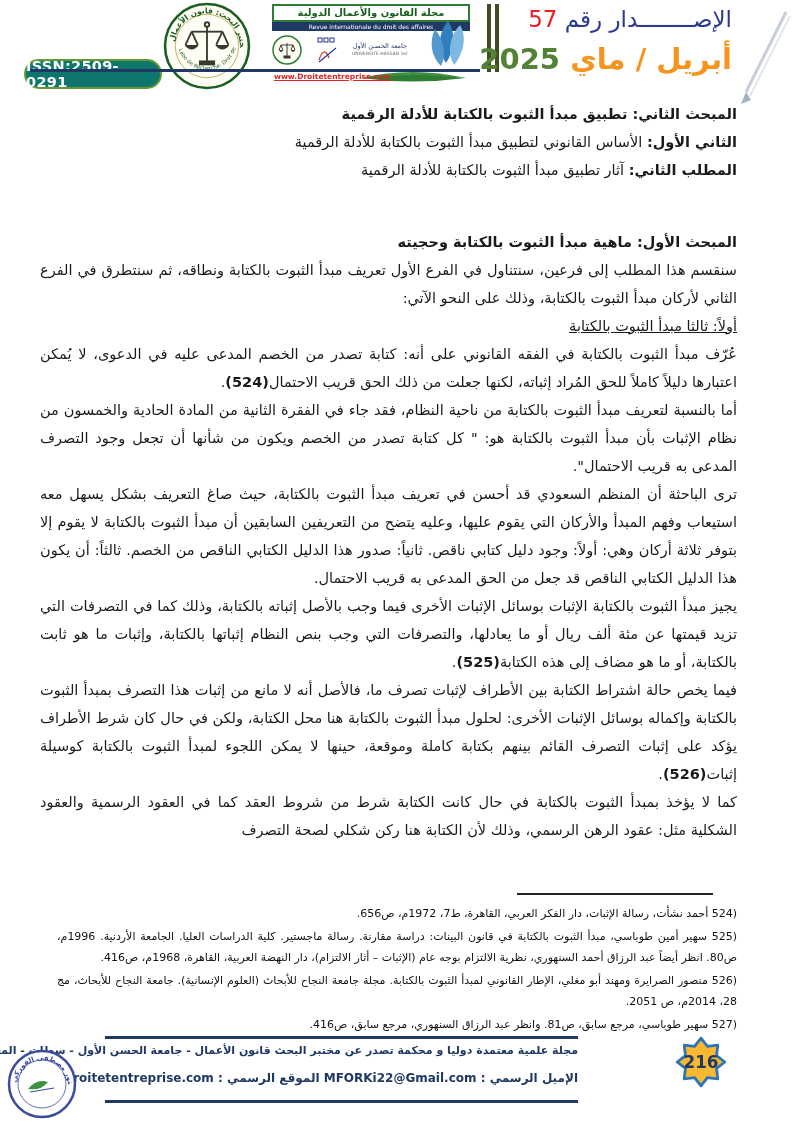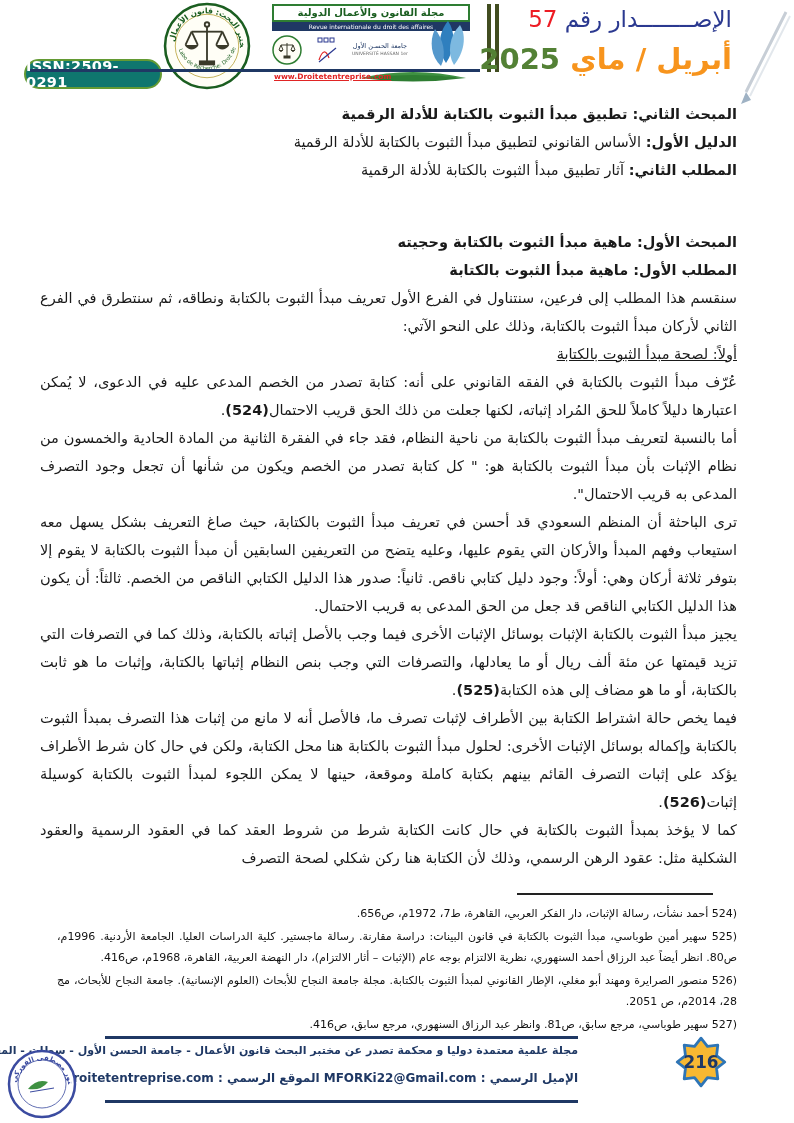--- a/index.html
+++ b/index.html
@@ -152,27 +152,26 @@
 
     <svg class="pen" width="56" height="100" viewBox="0 0 56 100">
       <line x1="50" y1="4" x2="10" y2="84" stroke="#c7ced6" stroke-width="3"></line>
       <line x1="54" y1="8" x2="14" y2="88" stroke="#e2e7ec" stroke-width="2"></line>
       <path d="M10,84 l-5,12 l10,-4 z" fill="#9fb2c4"></path>
     </svg>
   </div>
 
   <div class="body-text">
       <p class="blk"><span class="b">المبحث الثاني: تطبيق مبدأ الثبوت بالكتابة للأدلة الرقمية</span></p>
-      <p class="blk"><span class="b">الدليل الأول:</span><span> الأساس القانوني لتطبيق مبدأ الثبوت بالكتابة للأدلة الرقمية</span></p>
+      <p class="blk"><span class="b">الثاني الأول:</span><span> الأساس القانوني لتطبيق مبدأ الثبوت بالكتابة للأدلة الرقمية</span></p>
       <p class="blk"><span class="b">المطلب الثاني:</span><span> آثار تطبيق مبدأ الثبوت بالكتابة للأدلة الرقمية</span></p>
       <div style="height: 44px;"></div>
       <p class="blk"><span class="b">المبحث الأول: ماهية مبدأ الثبوت بالكتابة وحجيته</span></p>
-      <p class="blk"><span class="b">المطلب الأول: ماهية مبدأ الثبوت بالكتابة</span></p>
       <p class="blk"><span>سنقسم هذا المطلب إلى فرعين، سنتناول في الفرع الأول تعريف مبدأ الثبوت بالكتابة ونطاقه، ثم سنتطرق في الفرع الثاني لأركان مبدأ الثبوت بالكتابة، وذلك على النحو الآتي:</span></p>
-      <p class="blk"><span class="u">أولاً: لصحة مبدأ الثبوت بالكتابة</span></p>
+      <p class="blk"><span class="u">أولاً: ثالثا مبدأ الثبوت بالكتابة</span></p>
       <p class="blk"><span>عُرّف مبدأ الثبوت بالكتابة في الفقه القانوني على أنه: كتابة تصدر من الخصم المدعى عليه في الدعوى، لا يُمكن اعتبارها دليلاً كاملاً للحق المُراد إثباته، لكنها جعلت من ذلك الحق قريب الاحتمال</span><span class="b">(524)</span><span>.</span></p>
       <p class="blk"><span>أما بالنسبة لتعريف مبدأ الثبوت بالكتابة من ناحية النظام، فقد جاء في الفقرة الثانية من المادة الحادية والخمسون من نظام الإثبات بأن مبدأ الثبوت بالكتابة هو: " كل كتابة تصدر من الخصم ويكون من شأنها أن تجعل وجود التصرف المدعى به قريب الاحتمال".</span></p>
       <p class="blk"><span>ترى الباحثة أن المنظم السعودي قد أحسن في تعريف مبدأ الثبوت بالكتابة، حيث صاغ التعريف بشكل يسهل معه استيعاب وفهم المبدأ والأركان التي يقوم عليها، وعليه يتضح من التعريفين السابقين أن مبدأ الثبوت بالكتابة لا يقوم إلا بتوفر ثلاثة أركان وهي: أولاً: وجود دليل كتابي ناقص. ثانياً: صدور هذا الدليل الكتابي الناقص من الخصم. ثالثاً: أن يكون هذا الدليل الكتابي الناقص قد جعل من الحق المدعى به قريب الاحتمال.</span></p>
       <p class="blk"><span>يجيز مبدأ الثبوت بالكتابة الإثبات بوسائل الإثبات الأخرى فيما وجب بالأصل إثباته بالكتابة، وذلك كما في التصرفات التي تزيد قيمتها عن مئة ألف ريال أو ما يعادلها، والتصرفات التي وجب بنص النظام إثباتها بالكتابة، وإثبات ما هو ثابت بالكتابة، أو ما هو مضاف إلى هذه الكتابة</span><span class="b">(525)</span><span>.</span></p>
       <p class="blk"><span>فيما يخص حالة اشتراط الكتابة بين الأطراف لإثبات تصرف ما، فالأصل أنه لا مانع من إثبات هذا التصرف بمبدأ الثبوت بالكتابة وإكماله بوسائل الإثبات الأخرى: لحلول مبدأ الثبوت بالكتابة هنا محل الكتابة، ولكن في حال كان شرط الأطراف يؤكد على إثبات التصرف القائم بينهم بكتابة كاملة وموقعة، حينها لا يمكن اللجوء لمبدأ الثبوت بالكتابة كوسيلة إثبات</span><span class="b">(526)</span><span>.</span></p>
       <p class="blk"><span>كما لا يؤخذ بمبدأ الثبوت بالكتابة في حال كانت الكتابة شرط من شروط العقد كما في العقود الرسمية والعقود الشكلية مثل: عقود الرهن الرسمي، وذلك لأن الكتابة هنا ركن شكلي لصحة التصرف</span></p>
     </div>
 
   <div class="footnotes">
     <div class="fn-sep"></div>

